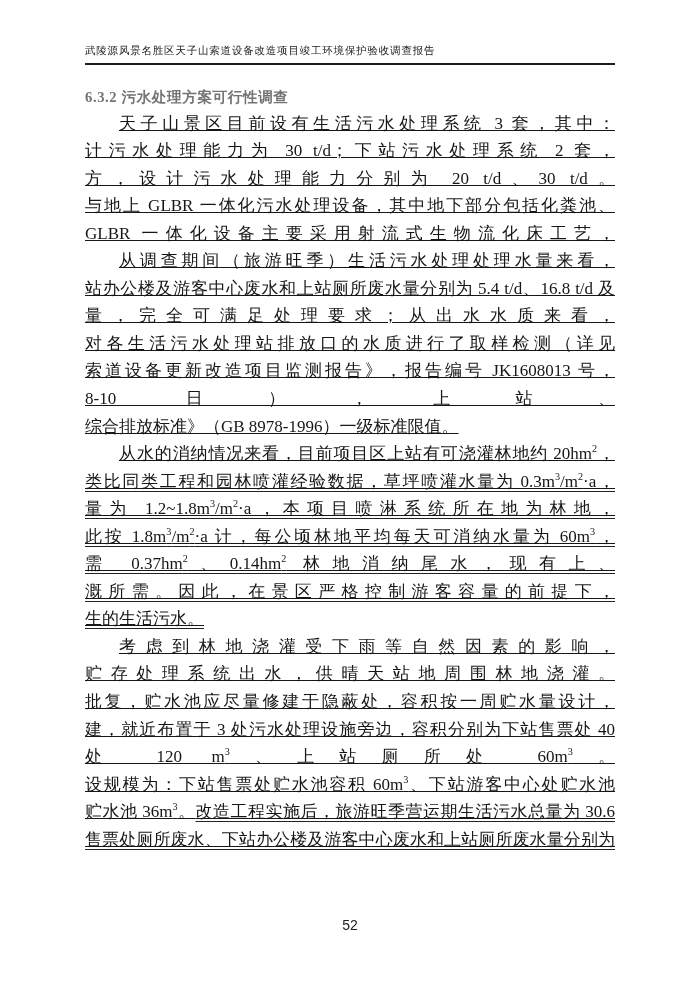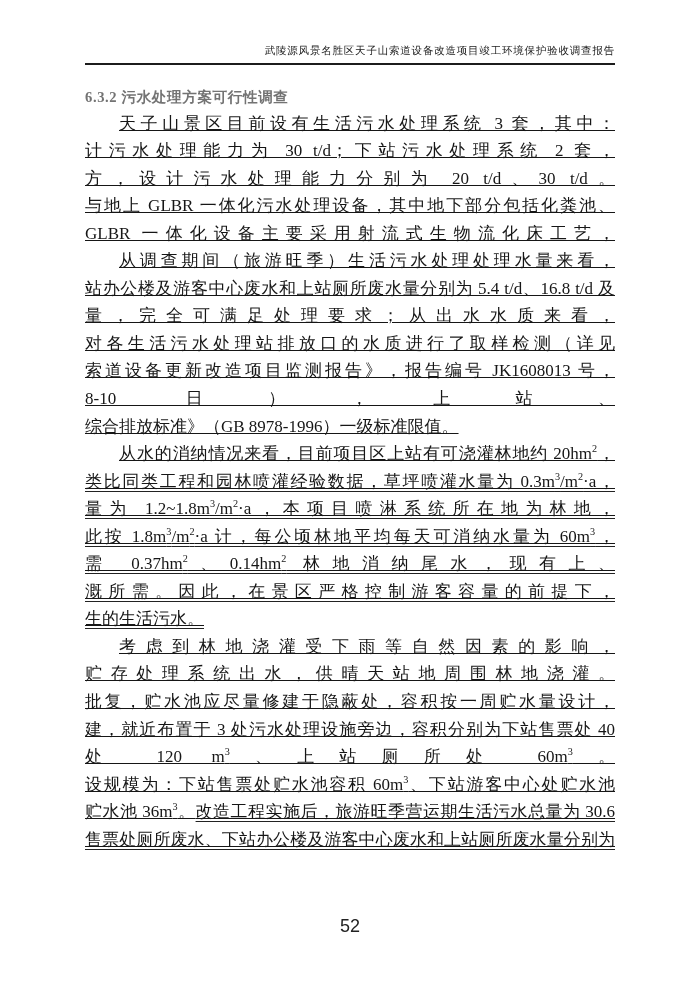--- a/index.html
+++ b/index.html
@@ -10,21 +10,21 @@
     background: #ffffff;
     font-family: "Liberation Serif", "DejaVu Serif", serif;
     color: #1b1b1b;
     overflow: hidden;
   }
   .header-title {
     position: absolute;
     top: 44px;
     left: 85px;
     width: 530px;
-    text-align: right;
+    text-align: left;
     font-size: 10.5px;
     letter-spacing: 0.8px;
     color: #222;
     white-space: nowrap;
   }
   .header-rule {
     position: absolute;
     top: 63px;
     left: 85px;
     width: 530px;
@@ -73,21 +73,21 @@
     vertical-align: super;
   }
   .page-footer {
     position: absolute;
     top: 916px;
     left: 0;
     width: 700px;
     text-align: center;
   }
   .page-number {
-    font-size: 18px;
+    font-size: 14px;
     font-family: "Liberation Sans", "DejaVu Sans", sans-serif;
     color: #222;
   }
 </style>
 </head>
 <body>
 
 <div class="page">
   <div class="header-title">武陵源风景名胜区天子山索道设备改造项目竣工环境保护验收调查报告</div>
   <div class="header-rule"></div>

